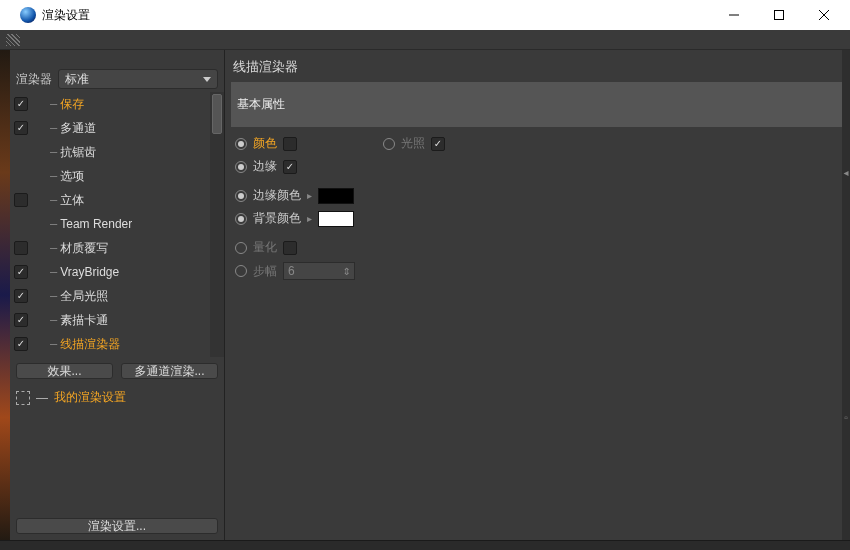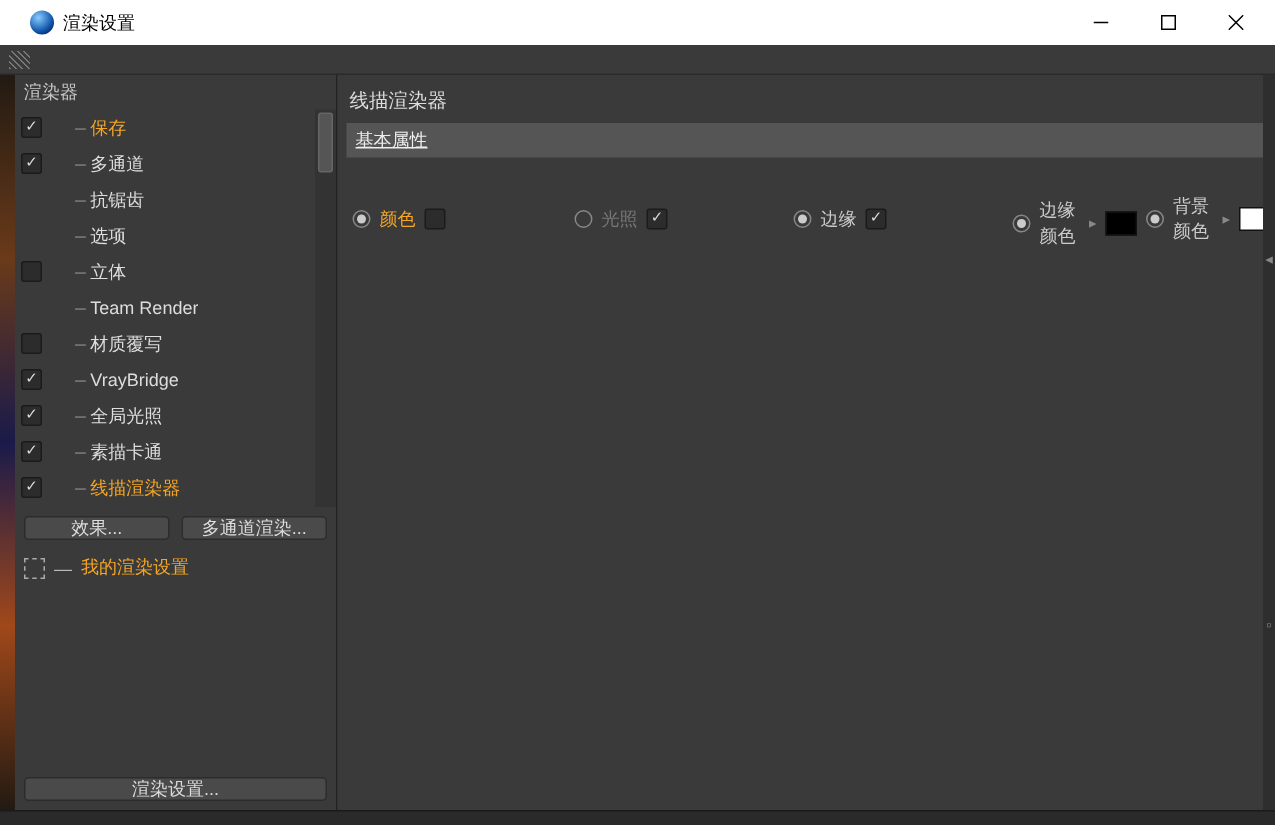--- a/index.html
+++ b/index.html
@@ -7,21 +7,21 @@
   .titlebar { height: 30px; background: #fff; display: flex; align-items: center; padding: 0 4px 0 20px; color: #000; }
   .titlebar .app-icon { width: 16px; height: 16px; border-radius: 50%; background: radial-gradient(circle at 35% 30%, #8cf, #15a 60%, #003); margin-right: 6px; }
   .titlebar .title { flex: 1; font-size: 12px; }
   .titlebar .win-btn { width: 45px; height: 30px; display: flex; align-items: center; justify-content: center; }
   .win-btn svg { stroke: #000; stroke-width: 1; fill: none; }
   .toolbar { height: 20px; background: #3a3a3a; border-bottom: 1px solid #2a2a2a; display: flex; align-items: center; padding-left: 6px; }
   .grip { width: 14px; height: 12px; background-image: repeating-linear-gradient(45deg,#777 0 1px,transparent 1px 3px); }
   .body { display: flex; height: calc(100% - 60px); }
   .left-strip { width: 10px; background: linear-gradient(#221a12,#6a3a1a,#1a1a4a,#a0481a,#221a12); }
   .sidebar { width: 215px; background: #3a3a3a; display: flex; flex-direction: column; border-right: 1px solid #222; }
-  .sb-row { display: flex; align-items: center; padding: 3px 6px; gap: 6px; }
+  .sb-row { display: flex; align-items: center; padding: 3px 6px; gap: 6px; margin-top: 16px; }
   .sb-label { color: #c8c8c8; }
   .dd { flex: 1; height: 20px; background: #454545; border: 1px solid #2c2c2c; border-radius: 3px; display: flex; align-items: center; padding: 0 6px; color: #ddd; position: relative; }
   .dd::after { content: ""; position: absolute; right: 6px; top: 7px; border-left: 4px solid transparent; border-right: 4px solid transparent; border-top: 5px solid #ccc; }
   .list { flex: none; height: 265px; position: relative; overflow: hidden; background: #3a3a3a; }
   .list-inner { position: absolute; inset: 0 14px 0 0; }
   .scrollbar-v { position: absolute; right: 0; top: 0; bottom: 0; width: 14px; background: #333; }
   .sb-thumb { background: #555; border: 1px solid #666; border-radius: 2px; width: 10px; margin: 2px auto; height: 40px; }
   .list-item { display: flex; align-items: center; height: 24px; padding-left: 4px; gap: 4px; }
   .list-item.active .item-text { color: #f5a623; }
   .list-item .tree { color: #888; font-family: monospace; letter-spacing: -1px; }
@@ -31,22 +31,22 @@
   .chk.off { background: #2c2c2c; }
   .btn-row { display: flex; gap: 8px; padding: 6px; }
   .btn { flex: 1; height: 16px; background: #4a4a4a; border: 1px solid #2c2c2c; border-radius: 3px; display: flex; align-items: center; justify-content: center; color: #ddd; padding: 0 6px; white-space: nowrap; overflow: hidden; }
   .preset-row { display: flex; align-items: center; padding: 4px 6px; gap: 6px; }
   .preset-icon { width: 14px; height: 14px; border: 1px dashed #aaa; }
   .preset-text { color: #f5a623; }
   .sidebar-flex { flex: 1; }
   .bottom-btn { margin: 6px; height: 16px; background: #4a4a4a; border: 1px solid #2c2c2c; border-radius: 3px; display: flex; align-items: center; justify-content: center; color: #ddd; }
   .main { flex: 1; background: #3a3a3a; padding: 4px 8px 4px 6px; position: relative; overflow: hidden; }
   .main-title { color: #ddd; padding: 4px 2px 6px; font-size: 13px; }
-  .section-hdr { background: #555; color: #eee; padding: 3px 6px; margin-bottom: 19px; font-size: 12px; text-decoration: underline; }
-  .prop-grid { display: flex; flex-direction: row; gap: 6px; padding: 2px 4px; }
+  .section-hdr { background: #555; color: #eee; padding: 14px 6px; margin-bottom: 6px; font-size: 12px; }
+  .prop-grid { display: flex; flex-direction: column; gap: 6px; padding: 2px 4px; }
   .prop-row { display: flex; align-items: center; gap: 8px; }
   .prop-cell { display: flex; align-items: center; gap: 6px; min-width: 140px; }
   .radio { width: 12px; height: 12px; border-radius: 50%; border: 1px solid #888; display: inline-flex; align-items: center; justify-content: center; flex: none; }
   .radio.on::after { content: ""; width: 6px; height: 6px; background: #ccc; border-radius: 50%; }
   .prop-label { color: #ccc; }
   .prop-label.hl { color: #f5a623; }
   .prop-label.dim { color: #777; }
   .arrow-sm { color: #888; font-size: 10px; }
   .swatch { width: 36px; height: 16px; border: 1px solid #111; }
   .swatch.black { background: #000; }
@@ -83,20 +83,23 @@
 <div class="toolbar">
   <div class="grip"></div>
 </div>
 
 <div class="body">
   <div class="left-strip"></div>
 
   <div class="sidebar">
     <div class="sb-row">
       <span class="sb-label">渲染器</span>
+      <div class="dd">
+        <span>标准</span>
+      </div>
     </div>
 
     <div class="list">
       <div class="list-inner" id="list-inner">
           <div class="list-item active">
             <span class="chk on"></span>
             <span style="width: 14px;"></span>
             <span class="tree">—</span>
             <span class="item-text">保存</span>
           </div>

